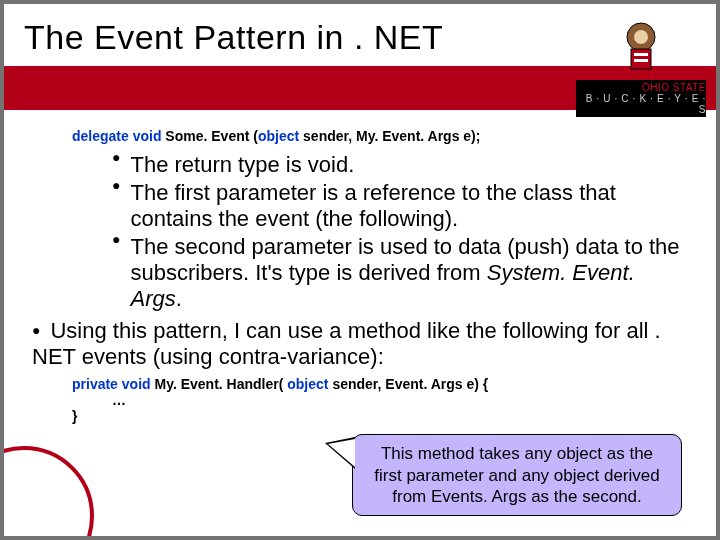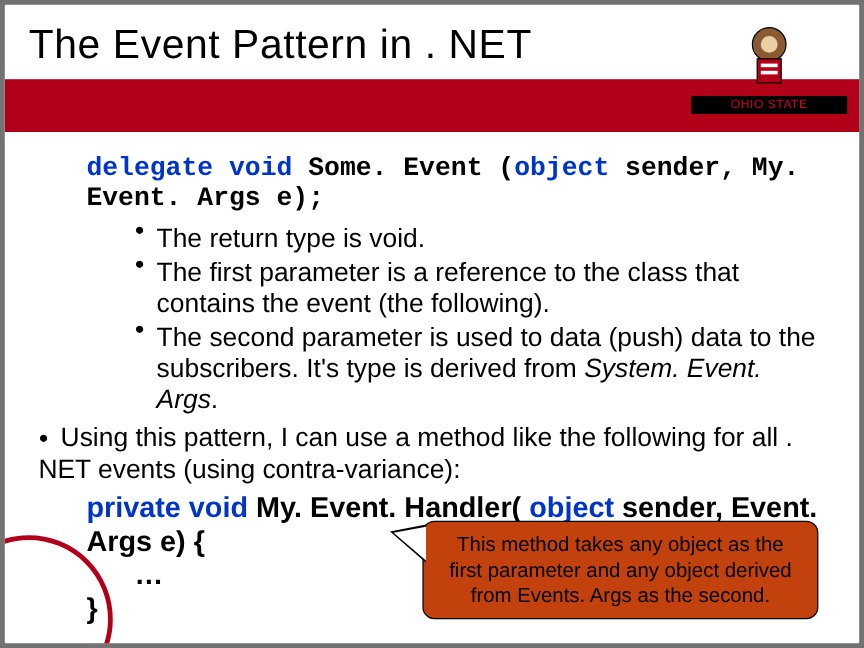--- a/index.html
+++ b/index.html
@@ -37,60 +37,59 @@
   .mascot {
     width: 130px; height: 70px;
     display: flex; align-items: center; justify-content: center;
   }
   .mascot svg { width: 60px; height: 60px; }
   .wordmark {
     width: 130px;
     background: #000;
     color: #ccc;
     font-size: 10px;
-    text-align: center;
+    text-align: right;
     padding: 2px 0;
     letter-spacing: 0.5px;
   }
   .wordmark .scarlet { color: #d1002a; }
   .body {
     position: absolute;
     top: 120px;
     left: 28px;
     right: 28px;
   }
   .b1 { font-size: 22px; color: #000; margin-bottom: 6px; }
   .b1 .bullet, .sub .bullet { font-size: 14px; position: relative; top: -3px; margin-right: 10px; }
   .indent80 { margin-left: 80px; display: flex; }
   .code-line {
-    font-size: 22px; font-weight: bold; color: #000;
+    font-size: 14px; font-weight: bold; color: #000;
     margin: 4px 0 8px 40px;
-    font-family: Liberation Mono, monospace;
   }
   .code-line .kw { color: #0035c9; }
   .sub { font-size: 22px; color: #000; margin-bottom: 2px; }
   .sub .bullet { margin-right: 10px; }
   .sub .content { display: inline; }
   .italic { font-style: italic; text-align: right; }
   .codeblock {
-    font-size: 24px; font-weight: bold; color: #000;
+    font-size: 14px; font-weight: bold; color: #000;
     margin-left: 40px; margin-top: 4px;
   }
   .codeblock .kw { color: #0035c9; font-weight: bold; }
   .codeblock .cm { color: #187a1a; font-weight: bold; }
   .codeblock .line { display: block; }
   .codeblock .ind1 { padding-left: 40px; }
   .callout {
     position: absolute;
     right: 34px;
     bottom: 20px;
     width: 330px;
     border: 1px solid #000;
     border-radius: 10px;
-    background: #c2410c;
+    background: #c4b5fd;
     padding: 8px 12px;
     font-size: 17px;
     text-align: center;
     line-height: 1.25;
   }
   .callout::before {
     content: "";
     position: absolute;
     left: -28px;
     top: 2px;
@@ -133,20 +132,21 @@
       <svg viewBox="0 0 60 60">
         <circle cx="30" cy="22" r="14" fill="#8a5a33" stroke="#000" stroke-width="1"></circle>
         <circle cx="30" cy="22" r="7" fill="#e9cfa3"></circle>
         <rect x="20" y="34" width="20" height="20" fill="#b30019" stroke="#000" stroke-width="1"></rect>
         <rect x="23" y="38" width="14" height="3" fill="#fff"></rect>
         <rect x="23" y="44" width="14" height="3" fill="#fff"></rect>
       </svg>
     </div>
     <div class="wordmark">
       <div><span class="scarlet">OHIO STATE</span></div>
+      <div>B · U · C · K · E · Y · E · S</div>
     </div>
   </div>
 
   <div class="body">
 
 
     <div class="code-line">
       <span class="kw">delegate void</span><span> Some. Event (</span><span class="kw">object</span><span> sender, My. Event. Args e);</span>
     </div>
 

